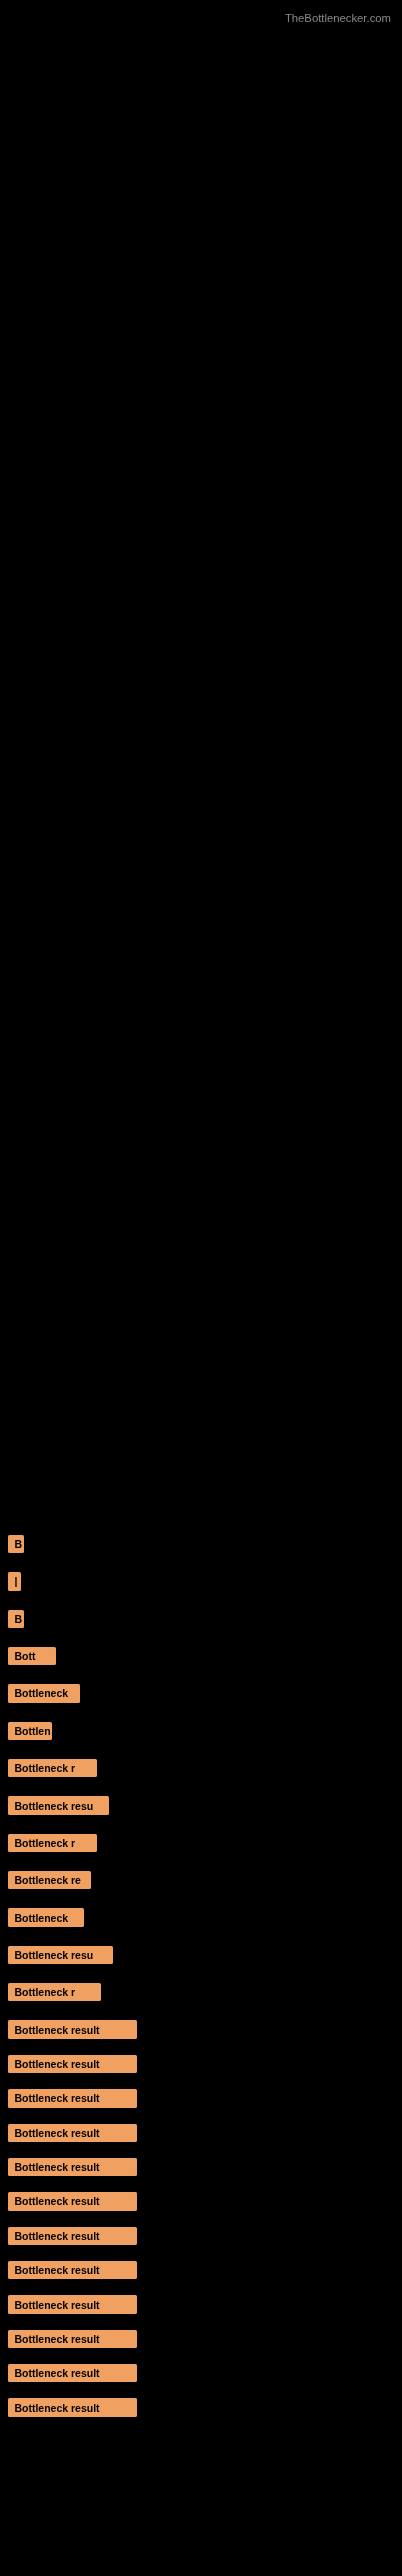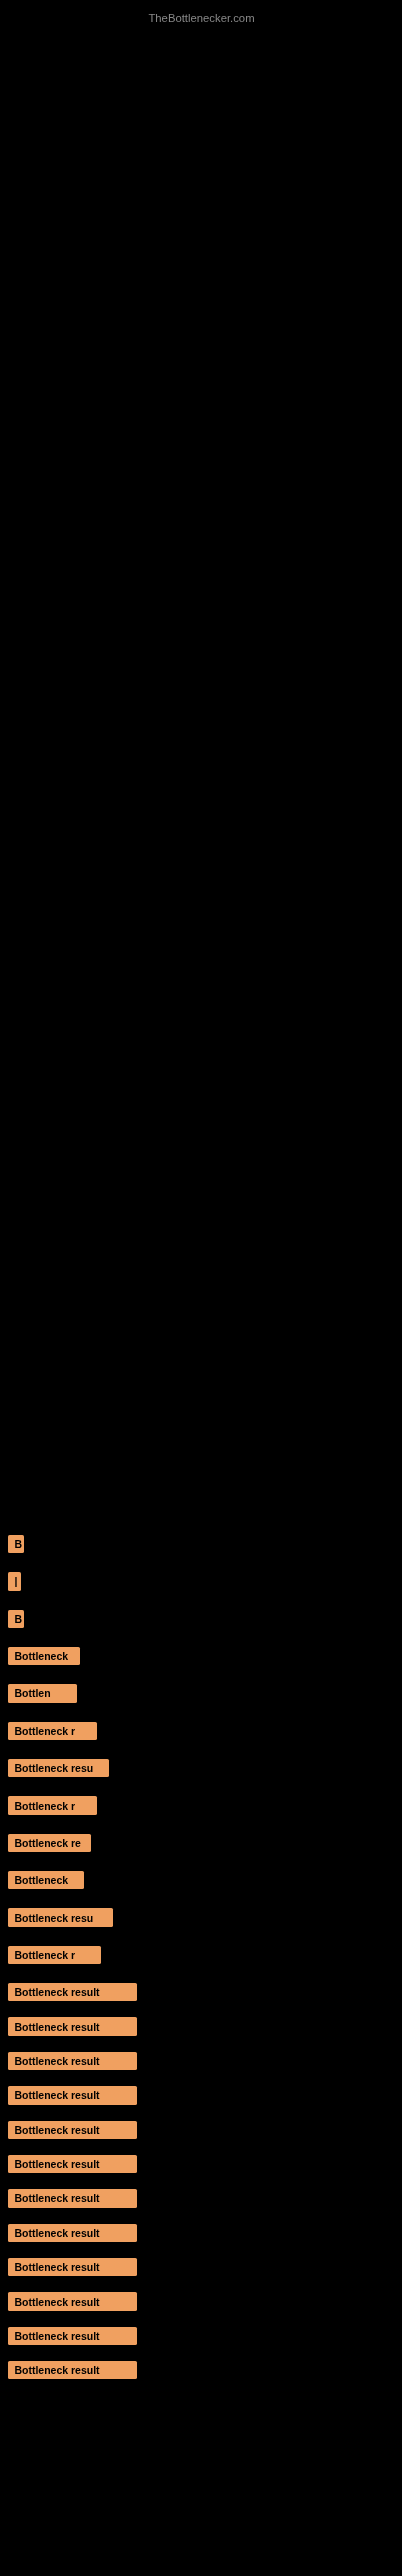--- a/index.html
+++ b/index.html
@@ -10,24 +10,24 @@
 
     body {
       width: 403px;
       min-height: 2576px;
       background-color: #000000;
       font-family: Arial, sans-serif;
       position: relative;
     }
 
     .site-title {
-      text-align: center;
+      text-align: right;
       color: #888888;
       font-size: 11.3px;
-      padding: 8px 4px;
+      padding: 8px 12px;
       position: absolute;
       top: 4px;
       left: 0;
       right: 0;
     }
 
     .bottleneck-items-container {
       position: absolute;
       top: 1530px;
       left: 0;
@@ -48,21 +48,21 @@
       padding: 3.2px 6.4px;
       border-radius: 1.6px;
     }
 
     
     .item-1 .bottleneck-label { width: 16px; overflow: hidden; }
     .item-2 .bottleneck-label { width: 9.7px; overflow: hidden; }
     .item-3 .bottleneck-label { width: 16px; overflow: hidden; }
     .item-4 .bottleneck-label { width: 48px; overflow: hidden; }
     .item-5 .bottleneck-label { width: 72px; overflow: hidden; }
-    .item-6 .bottleneck-label { width: 69px; overflow: hidden; }
+    .item-6 .bottleneck-label { width: 44px; overflow: hidden; }
     .item-7 .bottleneck-label { width: 89px; overflow: hidden; }
     .item-8 .bottleneck-label { width: 101px; overflow: hidden; }
     .item-9 .bottleneck-label { width: 89px; overflow: hidden; }
     .item-10 .bottleneck-label { width: 83px; overflow: hidden; }
     .item-11 .bottleneck-label { width: 76px; overflow: hidden; }
     .item-12 .bottleneck-label { width: 105px; overflow: hidden; }
     .item-13 .bottleneck-label { width: 93px; overflow: hidden; }
     .item-14 .bottleneck-label { width: 129px; }
     .item-15 .bottleneck-label { width: 129px; }
     .item-16 .bottleneck-label { width: 129px; }
@@ -78,20 +78,21 @@
   </style>
 </head>
 <body>
 
 <div class="site-title">TheBottlenecker.com</div>
 
 <div class="bottleneck-items-container" id="items-container">
 <div class="bottleneck-item item-1"><span class="bottleneck-label">B</span></div>
     <div class="bottleneck-item item-2"><span class="bottleneck-label">|</span></div>
     <div class="bottleneck-item item-3"><span class="bottleneck-label">B</span></div>
+    <div class="bottleneck-item item-4"><span class="bottleneck-label">Bott</span></div>
     <div class="bottleneck-item item-5"><span class="bottleneck-label">Bottleneck</span></div>
     <div class="bottleneck-item item-6"><span class="bottleneck-label">Bottlen</span></div>
     <div class="bottleneck-item item-7"><span class="bottleneck-label">Bottleneck r</span></div>
     <div class="bottleneck-item item-8"><span class="bottleneck-label">Bottleneck resu</span></div>
     <div class="bottleneck-item item-9"><span class="bottleneck-label">Bottleneck r</span></div>
     <div class="bottleneck-item item-10"><span class="bottleneck-label">Bottleneck re</span></div>
     <div class="bottleneck-item item-11"><span class="bottleneck-label">Bottleneck</span></div>
     <div class="bottleneck-item item-12"><span class="bottleneck-label">Bottleneck resu</span></div>
     <div class="bottleneck-item item-13"><span class="bottleneck-label">Bottleneck r</span></div>
     <div class="bottleneck-item item-14"><span class="bottleneck-label">Bottleneck result</span></div>

